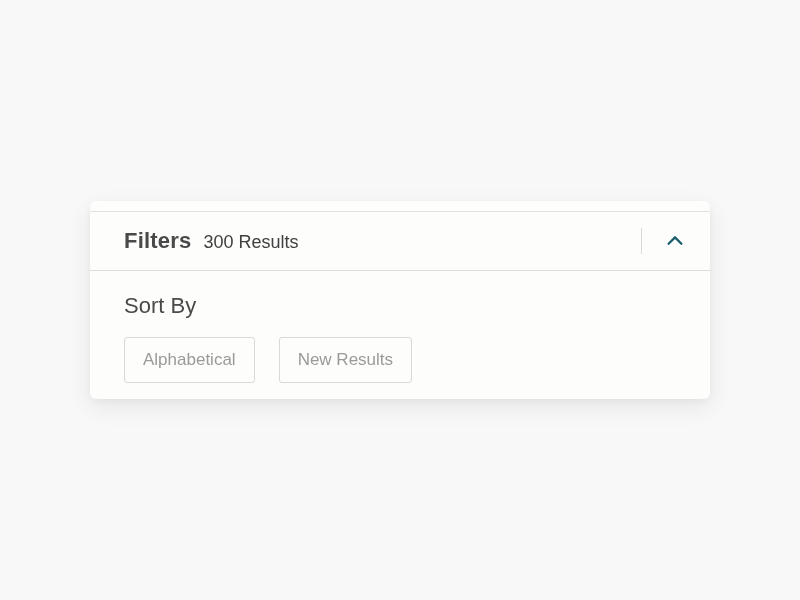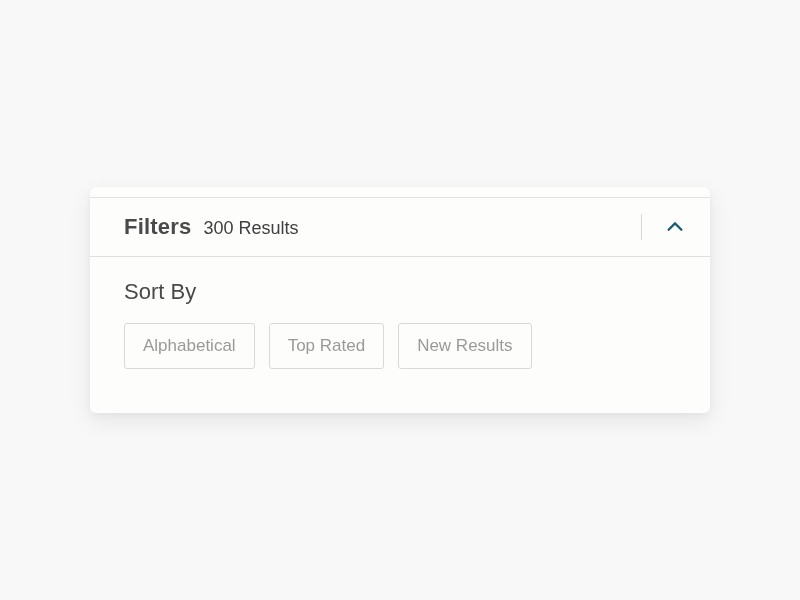--- a/index.html
+++ b/index.html
@@ -70,31 +70,31 @@
     .chevron-btn svg {
       width: 22px;
       height: 22px;
       stroke: #1a5d6f;
       stroke-width: 2.5;
       fill: none;
       stroke-linecap: round;
       stroke-linejoin: round;
     }
     .body {
-      padding: 22px 34px 44px 34px;
+      padding: 22px 34px 16px 34px;
     }
     .sort-label {
       font-size: 22px;
       color: #4a4a4a;
       font-weight: 400;
       margin-bottom: 18px;
     }
     .sort-options {
       display: flex;
-      gap: 14px;
+      gap: 24px;
     }
     .sort-chip {
       border: 1px solid #d9d9d6;
       background: transparent;
       padding: 12px 18px;
       font-size: 17px;
       color: #9a9a96;
       border-radius: 3px;
       cursor: pointer;
       font-family: inherit;
@@ -116,17 +116,16 @@
         <svg viewBox="0 0 24 24">
           <polyline points="5 15 12 8 19 15"></polyline>
         </svg>
       </button>
     </div>
   </div>
   <div class="body">
     <div class="sort-label">Sort By</div>
     <div class="sort-options">
       <button class="sort-chip">Alphabetical</button>
-      <button class="sort-chip">Top Rated</button>
       <button class="sort-chip">New Results</button>
     </div>
   </div>
 </div>
 
 </body></html>

